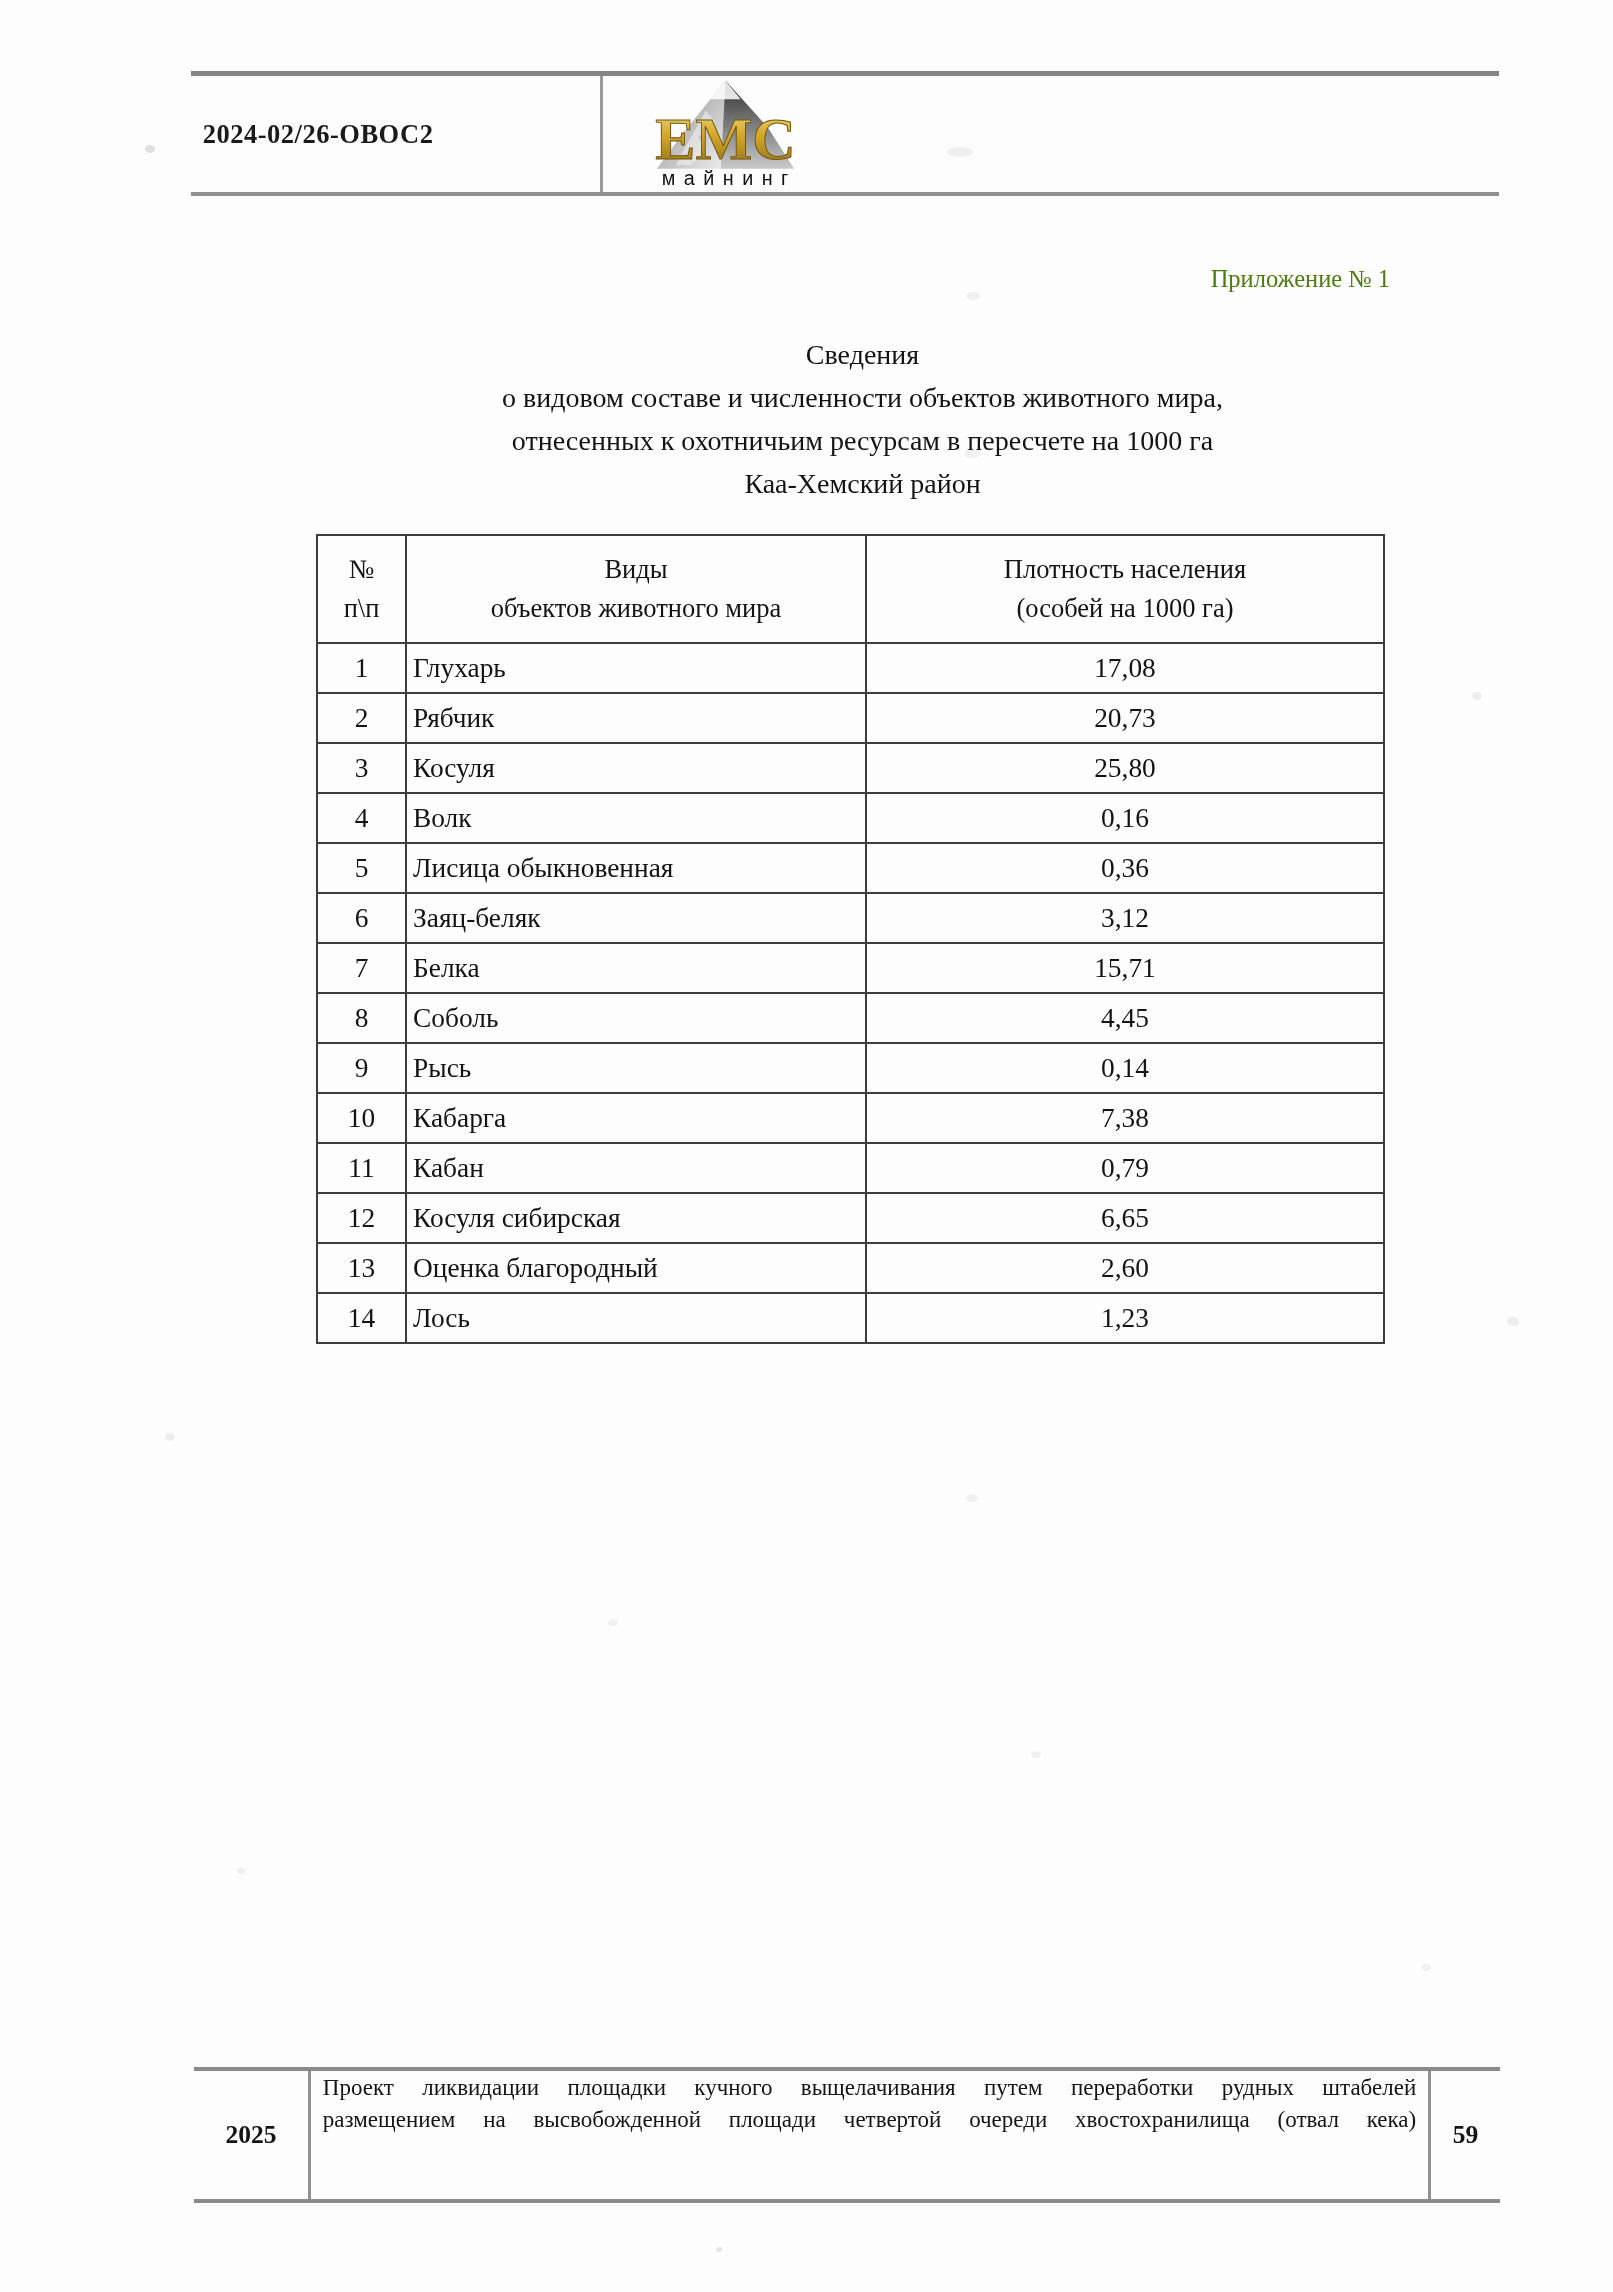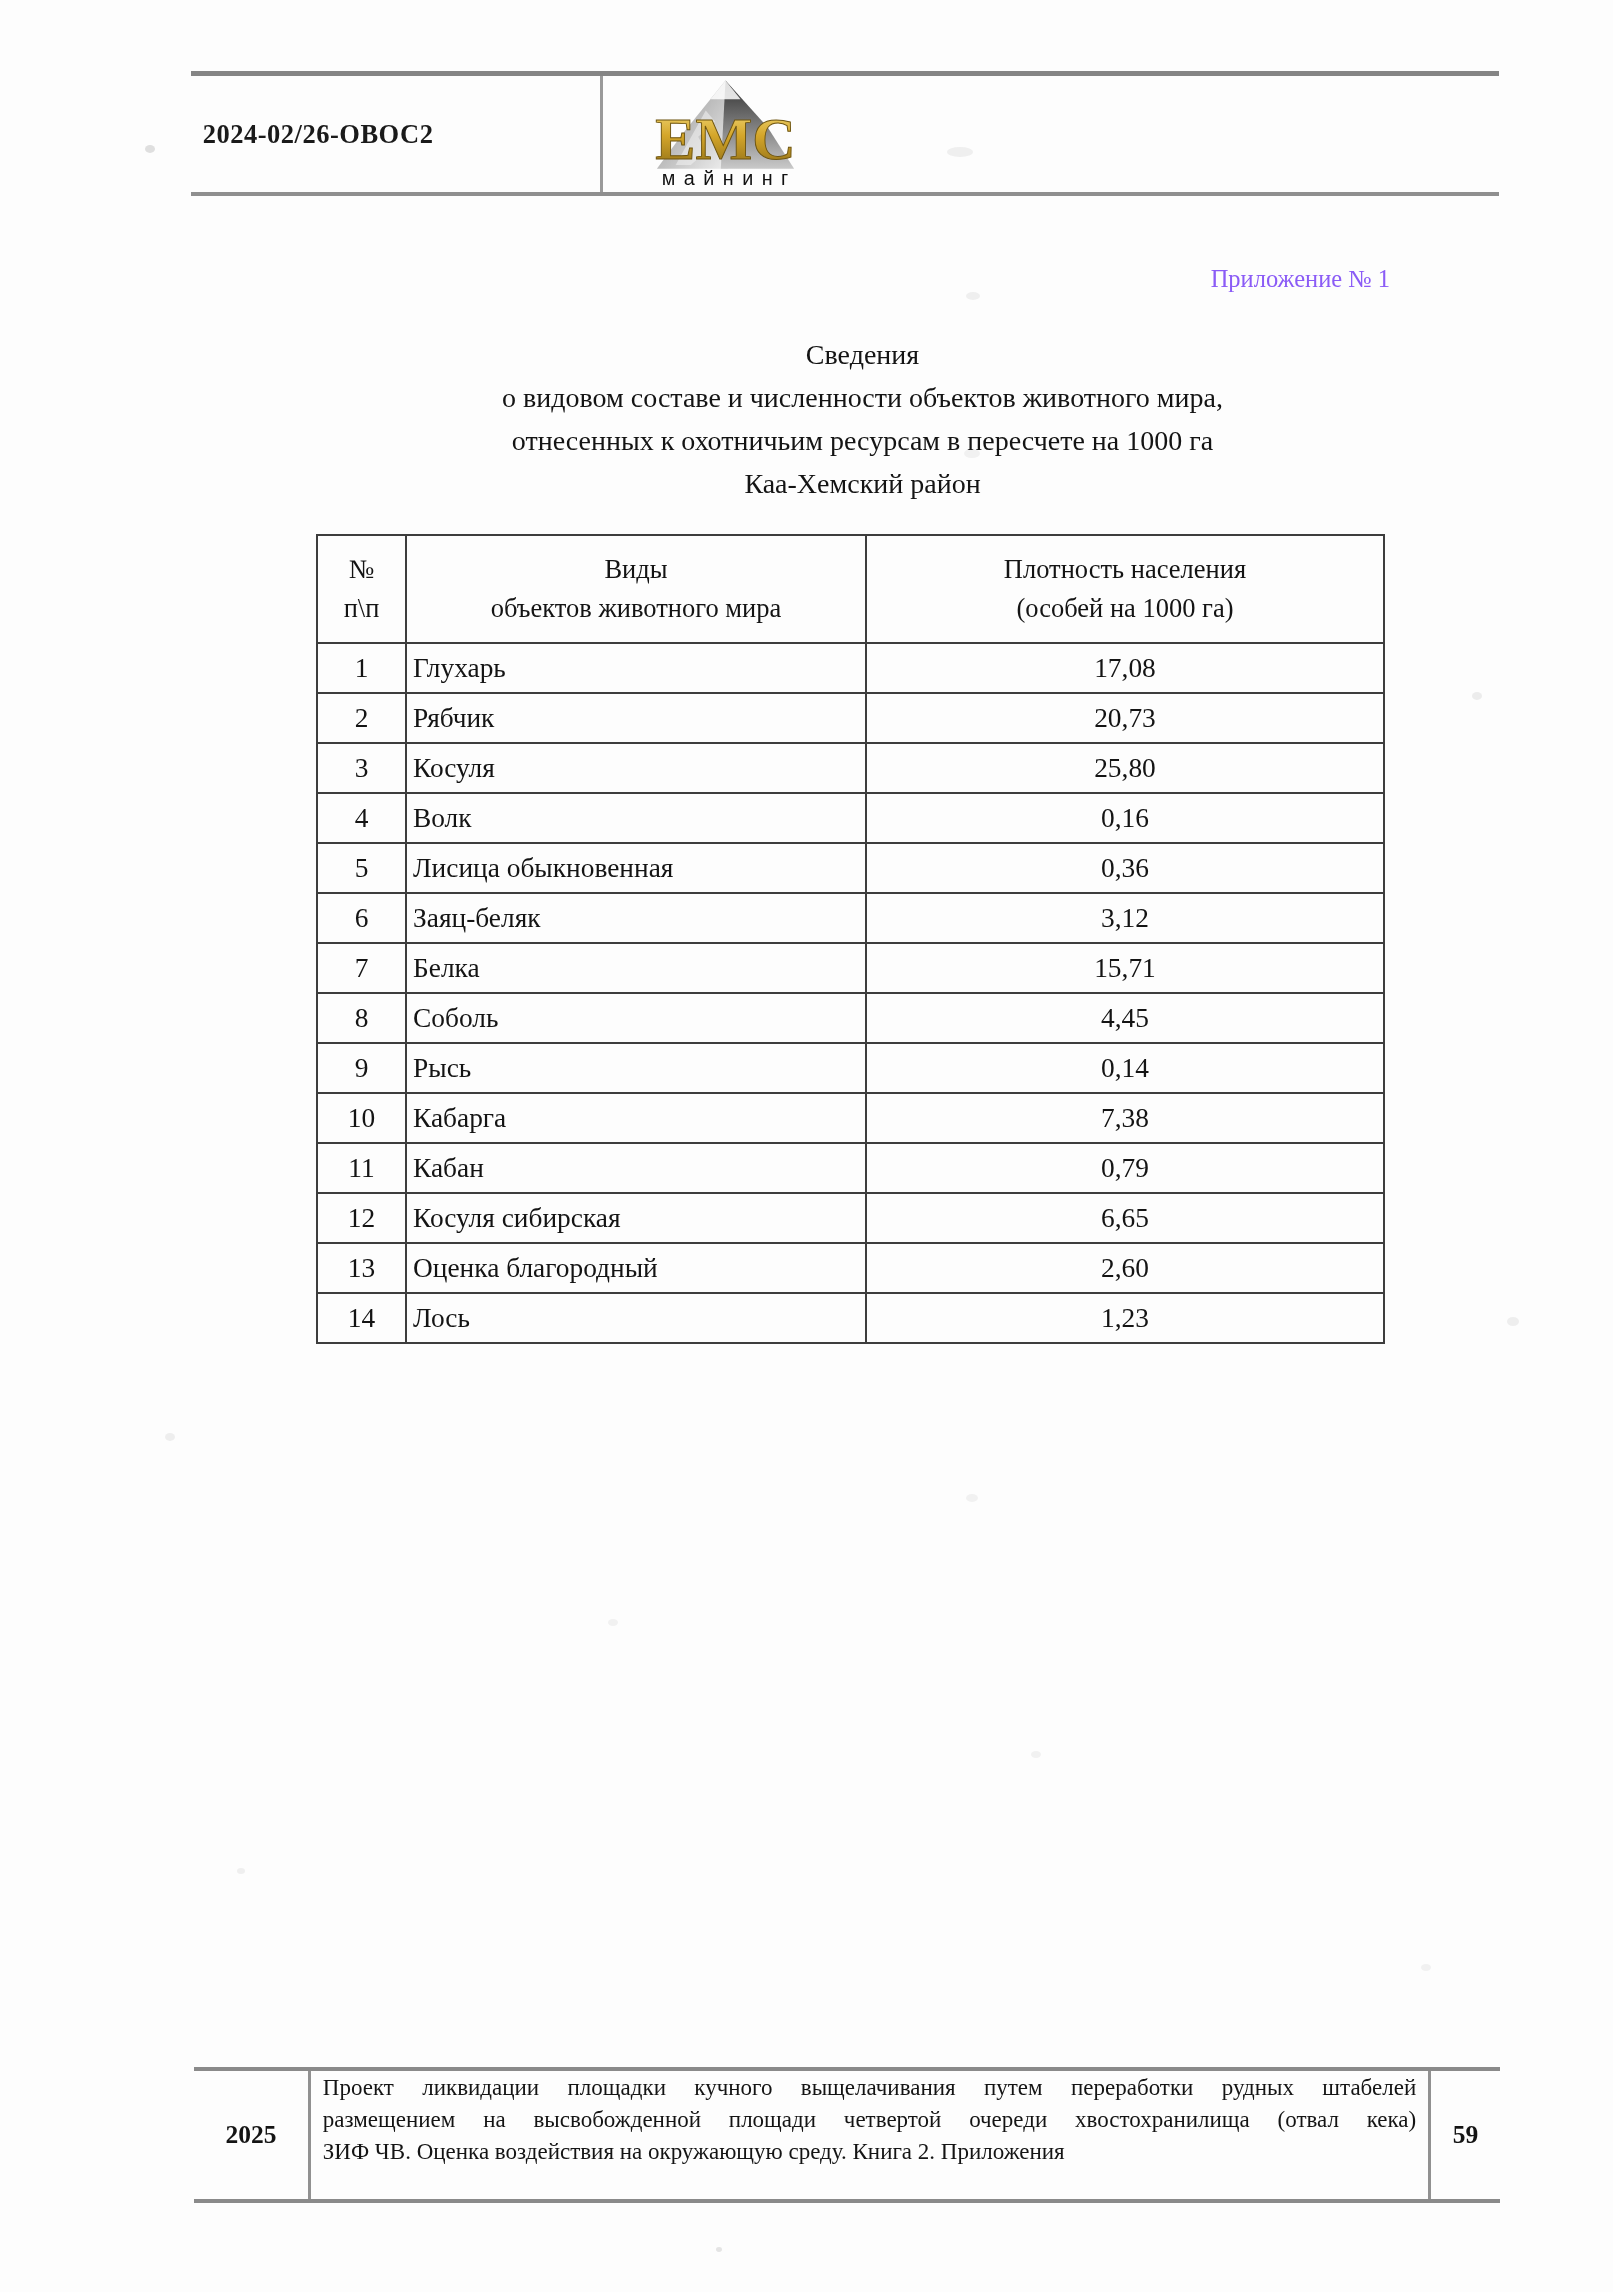--- a/index.html
+++ b/index.html
@@ -30,21 +30,21 @@
     overflow:visible;
   }
   .header-cell-right{
     flex:1;display:flex;flex-direction:column;align-items:center;justify-content:center;
     text-align:center;font-weight:bold;font-size:26.5px;line-height:35px;
   }
 
   
   .appendix{
     position:absolute;top:265px;right:223px;
-    font-size:24.5px;color:#8b5cf6;
+    font-size:24.5px;color:#4d7c0f;
   }
 
   
   .title{
     position:absolute;left:299px;top:333px;width:1127px;
     text-align:center;font-size:28px;line-height:43px;color:#141414;
   }
 
   
   .animals-table{
@@ -233,21 +233,20 @@
           <td class="td-density">1,23</td>
         </tr>
     </tbody>
   </table>
 
   <div class="footer">
     <div class="footer-year">2025</div>
     <div class="footer-desc">
       <div class="fline just">Проект ликвидации площадки кучного выщелачивания путем переработки рудных штабелей</div>
       <div class="fline just">размещением на высвобожденной площади четвертой очереди хвостохранилища (отвал кека)</div>
-      <div class="fline">ЗИФ ЧВ. Оценка воздействия на окружающую среду. Книга 2. Приложения</div>
     </div>
     <div class="footer-page">59</div>
   </div>
 
   <div class="speckle" style="left:145px;top:145px;width:9.8px;height:7.8px;opacity:.22"></div>
   <div class="speckle" style="left:947px;top:147px;width:25.5px;height:9.8px;opacity:.10"></div>
   <div class="speckle" style="left:966px;top:292px;width:13.7px;height:7.8px;opacity:.10"></div>
   <div class="speckle" style="left:964px;top:449px;width:15.7px;height:8.8px;opacity:.09"></div>
   <div class="speckle" style="left:1472px;top:692px;width:9.8px;height:7.8px;opacity:.12"></div>
   <div class="speckle" style="left:1507px;top:1317px;width:11.8px;height:8.8px;opacity:.11"></div>

